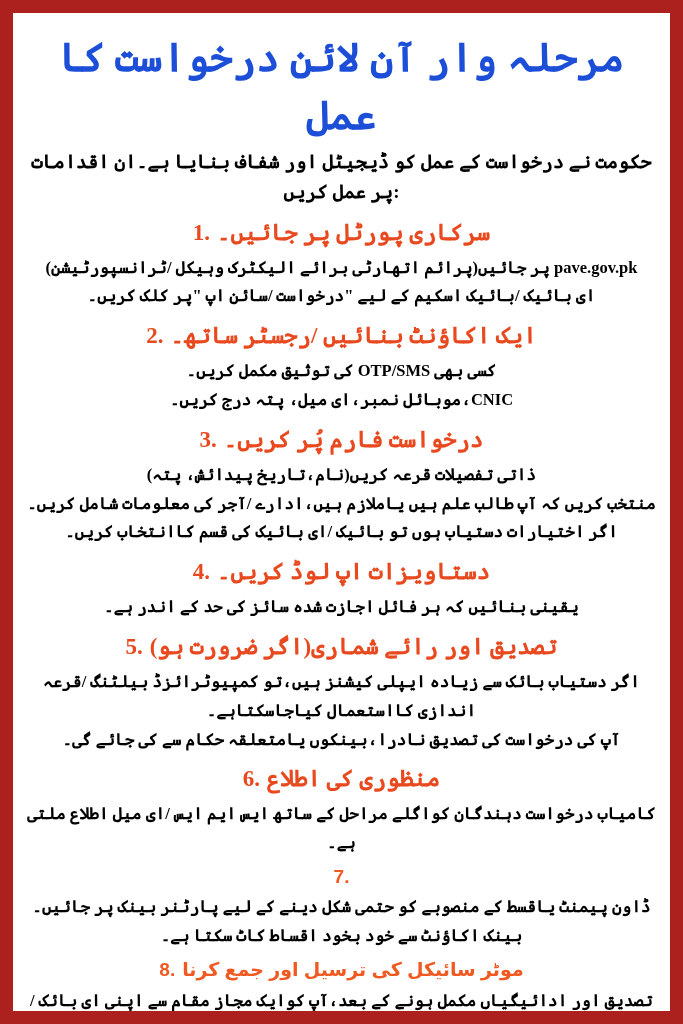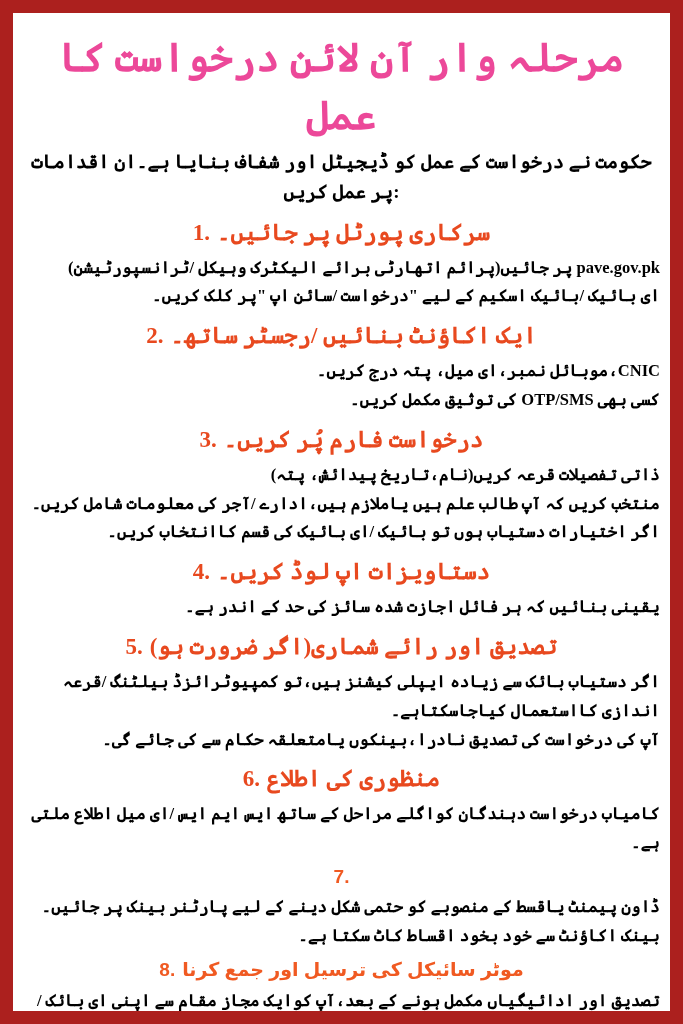--- a/index.html
+++ b/index.html
@@ -10,21 +10,21 @@
   .page {
     box-sizing: border-box;
     width: 683px; height: 1024px;
     border: 13px solid #AC201E;
     background: #ffffff;
     padding: 10px 10px 6px 10px;
     overflow: hidden;
     text-align: center;
   }
   .doc-title {
-    color: #ec4899;
+    color: #1d4ed8;
     font-size: 40px;
     font-weight: bold;
     line-height: 1.45;
     margin: 6px 0 2px 0;
   }
   .doc-subtitle {
     color: #000000;
     font-size: 19px;
     font-weight: bold;
     line-height: 1.6;
@@ -52,21 +52,20 @@
   }
   .step-num { direction: ltr; unicode-bidi: isolate; }
   .line {
     color: #000000;
     font-size: 16.5px;
     font-weight: bold;
     line-height: 1.75;
     margin: 0;
     direction: rtl;
     unicode-bidi: isolate;
-    text-align: right;
   }
   .heading-text { direction: rtl; unicode-bidi: isolate; }
 </style>
 </head>
 <body>
 
 <div class="page">
 
   <h1 class="doc-title">مرحلہ وار آن لائن درخواست کا عمل</h1>
   <p class="doc-subtitle">حکومت نے درخواست کے عمل کو ڈیجیٹل اور شفاف بنایا ہے۔ان اقدامات پر عمل کریں:</p>
@@ -78,22 +77,22 @@
     </div>
     <p class="line">pave.gov.pk پر جائیں(پرائم اتھارٹی برائے الیکٹرک وہیکل /ٹرانسپورٹیشن)</p>
     <p class="line">ای بائیک /بائیک اسکیم کے لیے "درخواست /سائن اپ "پر کلک کریں۔</p>
   </div>
 
   <div class="step">
     <div class="step-heading">
       <span class="step-num">2.</span>
       <span class="heading-text">ایک اکاؤنٹ بنائیں /رجسٹر ساتھ۔</span>
     </div>
+    <p class="line">کسی بھی OTP/SMS کی توثیق مکمل کریں۔</p>
     <p class="line">CNIC،موبائل نمبر،ای میل، پتہ درج کریں۔</p>
-    <p class="line">کسی بھی OTP/SMS کی توثیق مکمل کریں۔</p>
   </div>
 
   <div class="step">
     <div class="step-heading">
       <span class="step-num">3.</span>
       <span class="heading-text">درخواست فارم پُر کریں۔</span>
     </div>
     <p class="line">ذاتی تفصیلات قرعہ کریں(نام،تاریخ پیدائش، پتہ)</p>
     <p class="line">منتخب کریں کہ آپ طالب علم ہیں یاملازم ہیں،ادارے /آجر کی معلومات شامل کریں۔</p>
     <p class="line">اگر اختیارات دستیاب ہوں تو بائیک /ای بائیک کی قسم کاانتخاب کریں۔</p>

